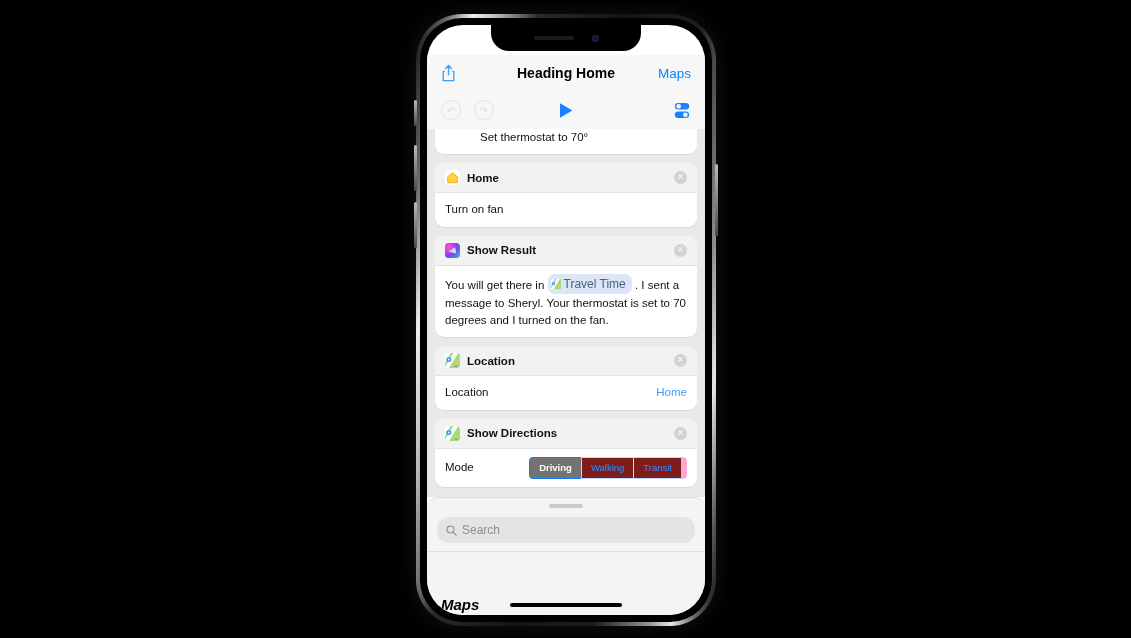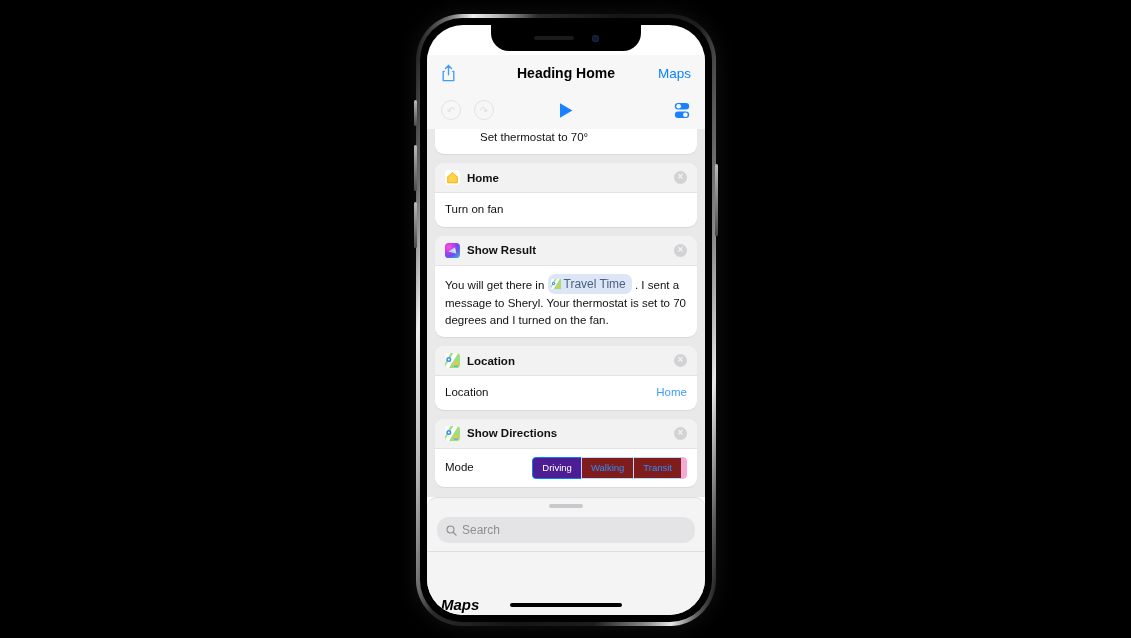--- a/index.html
+++ b/index.html
@@ -134,21 +134,21 @@
   }
 
   
   .seg { display: flex; border-radius: 4px; overflow: hidden; }
   .seg .opt {
     font-size: 9.5px; padding: 3px 9px; color: #2f8cff;
     border: 1px solid #bcd9ff; border-right: none; cursor: pointer; background: #7f1d1d;
   }
   .seg .opt:last-child { border-right: 6px solid #f9a8d4; border-radius: 0 4px 4px 0; }
   .seg .opt:first-child { border-radius: 4px 0 0 4px; }
-  .seg .opt.active { background: #4c1d95; color: #fff; border-color: #0a7cff; font-weight: normal; }
+  .seg .opt.active { background: #737373; color: #fff; border-color: #0a7cff; font-weight: bold; }
 
   
   #sheet {
     position: absolute; left: 0; right: 0; bottom: 0; height: 118px;
     background: #f4f4f5; border-top: .5px solid #dedede;
     border-top-left-radius: 10px; border-top-right-radius: 10px; z-index: 25;
   }
   #grabber { width: 34px; height: 4px; border-radius: 3px; background: #c9c9cd; margin: 6px auto 0; cursor: pointer; }
   #searchbar {
     margin: 9px 10px 0; height: 26px; background: #e4e4e6; border-radius: 12px;

